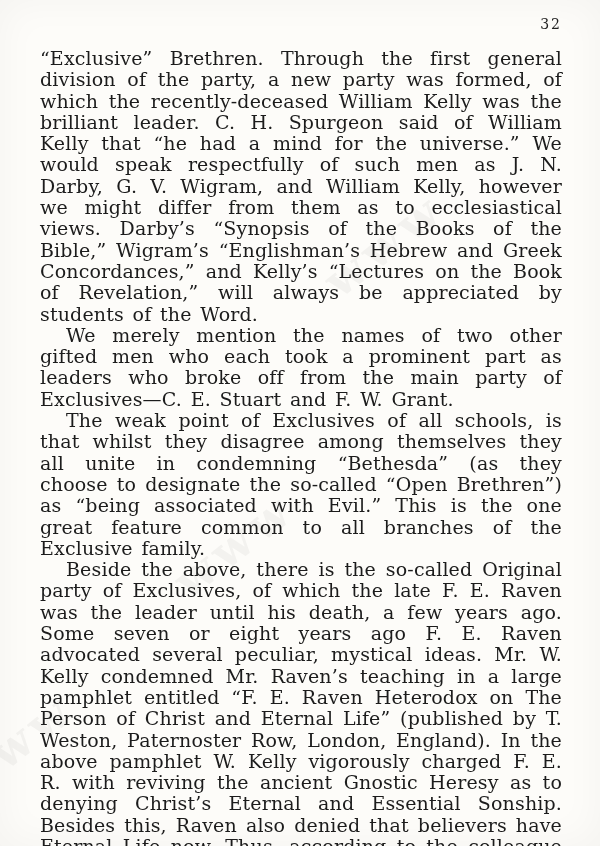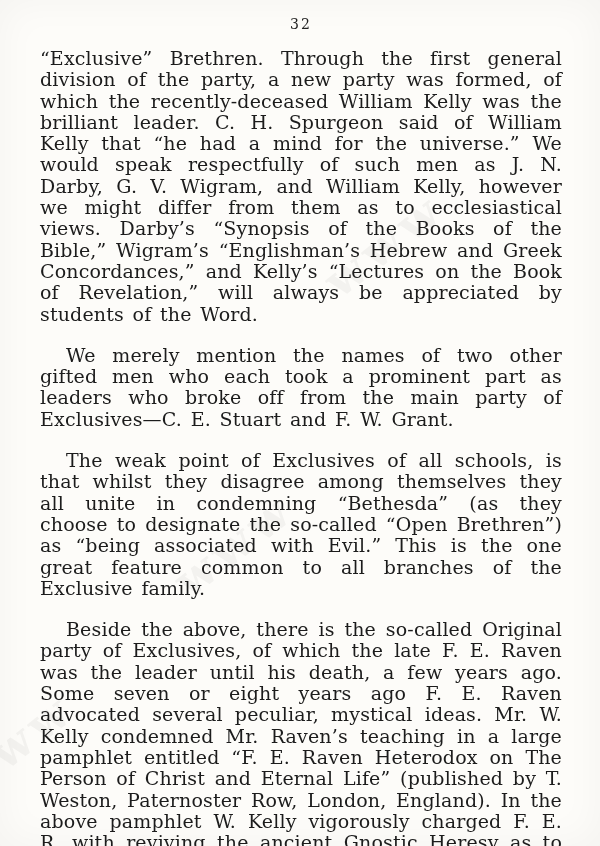--- a/index.html
+++ b/index.html
@@ -15,41 +15,40 @@
     margin: 0 auto;
     box-sizing: border-box;
     background: #fdfcf9;
     color: #1c1c1c;
     padding: 14px 38px 20px 40px;
     overflow: hidden;
     
     box-shadow: inset 0 0 40px rgba(0,0,0,0.04);
   }
   .page-number {
-    text-align: center;
+    text-align: right;
     font-size: 14px;
     letter-spacing: 2px;
     margin: 2px 0 16px 0;
     color: #222;
   }
   .text-block {
     position: relative;
     z-index: 2;
   }
   .para {
     margin: 0;
     text-align: justify;
     font-size: 19px;
     line-height: 21.3px;
     word-spacing: 2.5px;
     letter-spacing: 0.15px;
   }
   .para.indent {
     text-indent: 26px;
-    margin-top: 20px;
   }
   .watermark {
     position: absolute;
     top: 0; left: 0; right: 0; bottom: 0;
     z-index: 1;
     pointer-events: none;
     overflow: hidden;
   }
   .watermark .wm-line {
     position: absolute;

